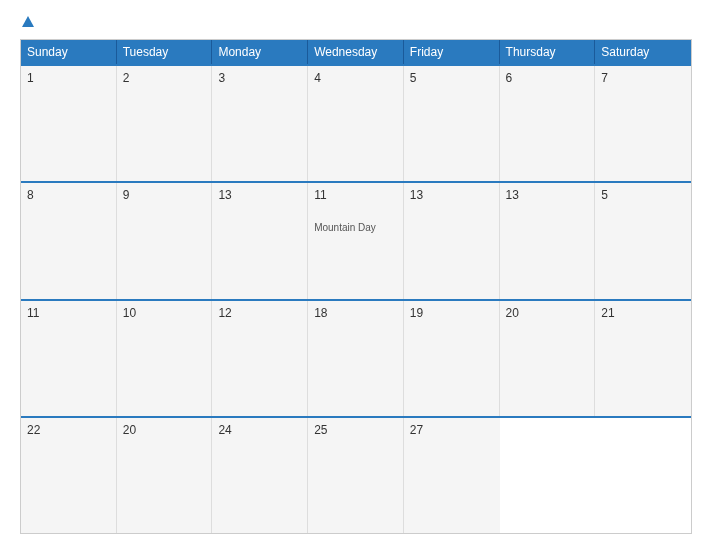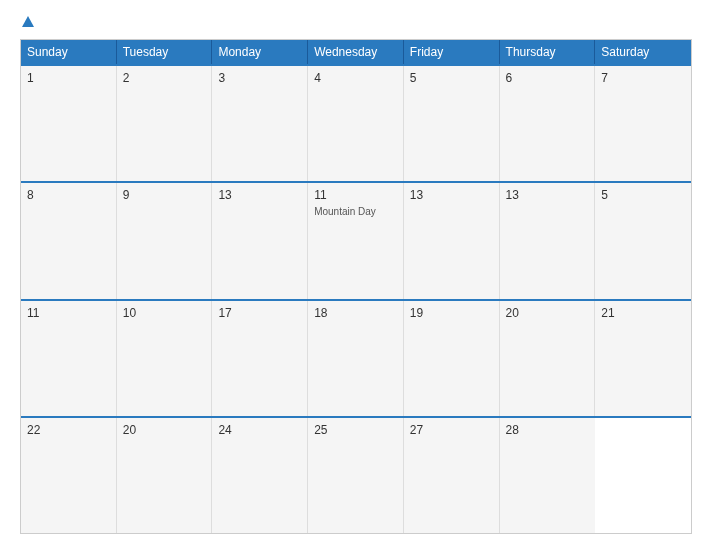--- a/index.html
+++ b/index.html
@@ -111,21 +111,21 @@
       background: #fff;
     }
     .day-number {
       font-size: 12px;
       color: #333;
       margin-bottom: 2px;
     }
     .event-label {
       font-size: 10px;
       color: #555;
-      margin-top: 2px;
+      margin-top: 18px;
     }
   </style>
 </head>
 <body>
 
 <div class="page">
   <div class="header">
     <div class="logo-wrapper">
       <div class="logo-top">
         <span class="logo-text-general"></span>
@@ -196,21 +196,21 @@
           </div>
         </div>
         <div class="week-row">
           <div class="day-cell">
             <div class="day-number">11</div>
           </div>
           <div class="day-cell">
             <div class="day-number">10</div>
           </div>
           <div class="day-cell">
-            <div class="day-number">17</div>
+            <div class="day-number">12</div>
           </div>
           <div class="day-cell">
             <div class="day-number">18</div>
           </div>
           <div class="day-cell">
             <div class="day-number">19</div>
           </div>
           <div class="day-cell">
             <div class="day-number">20</div>
           </div>
@@ -226,20 +226,17 @@
             <div class="day-number">20</div>
           </div>
           <div class="day-cell">
             <div class="day-number">24</div>
           </div>
           <div class="day-cell">
             <div class="day-number">25</div>
           </div>
           <div class="day-cell">
             <div class="day-number">27</div>
-          </div>
-          <div class="day-cell">
-            <div class="day-number">28</div>
           </div>
         </div>
       </div>
   </div>
 </div>
 
 </body></html>

